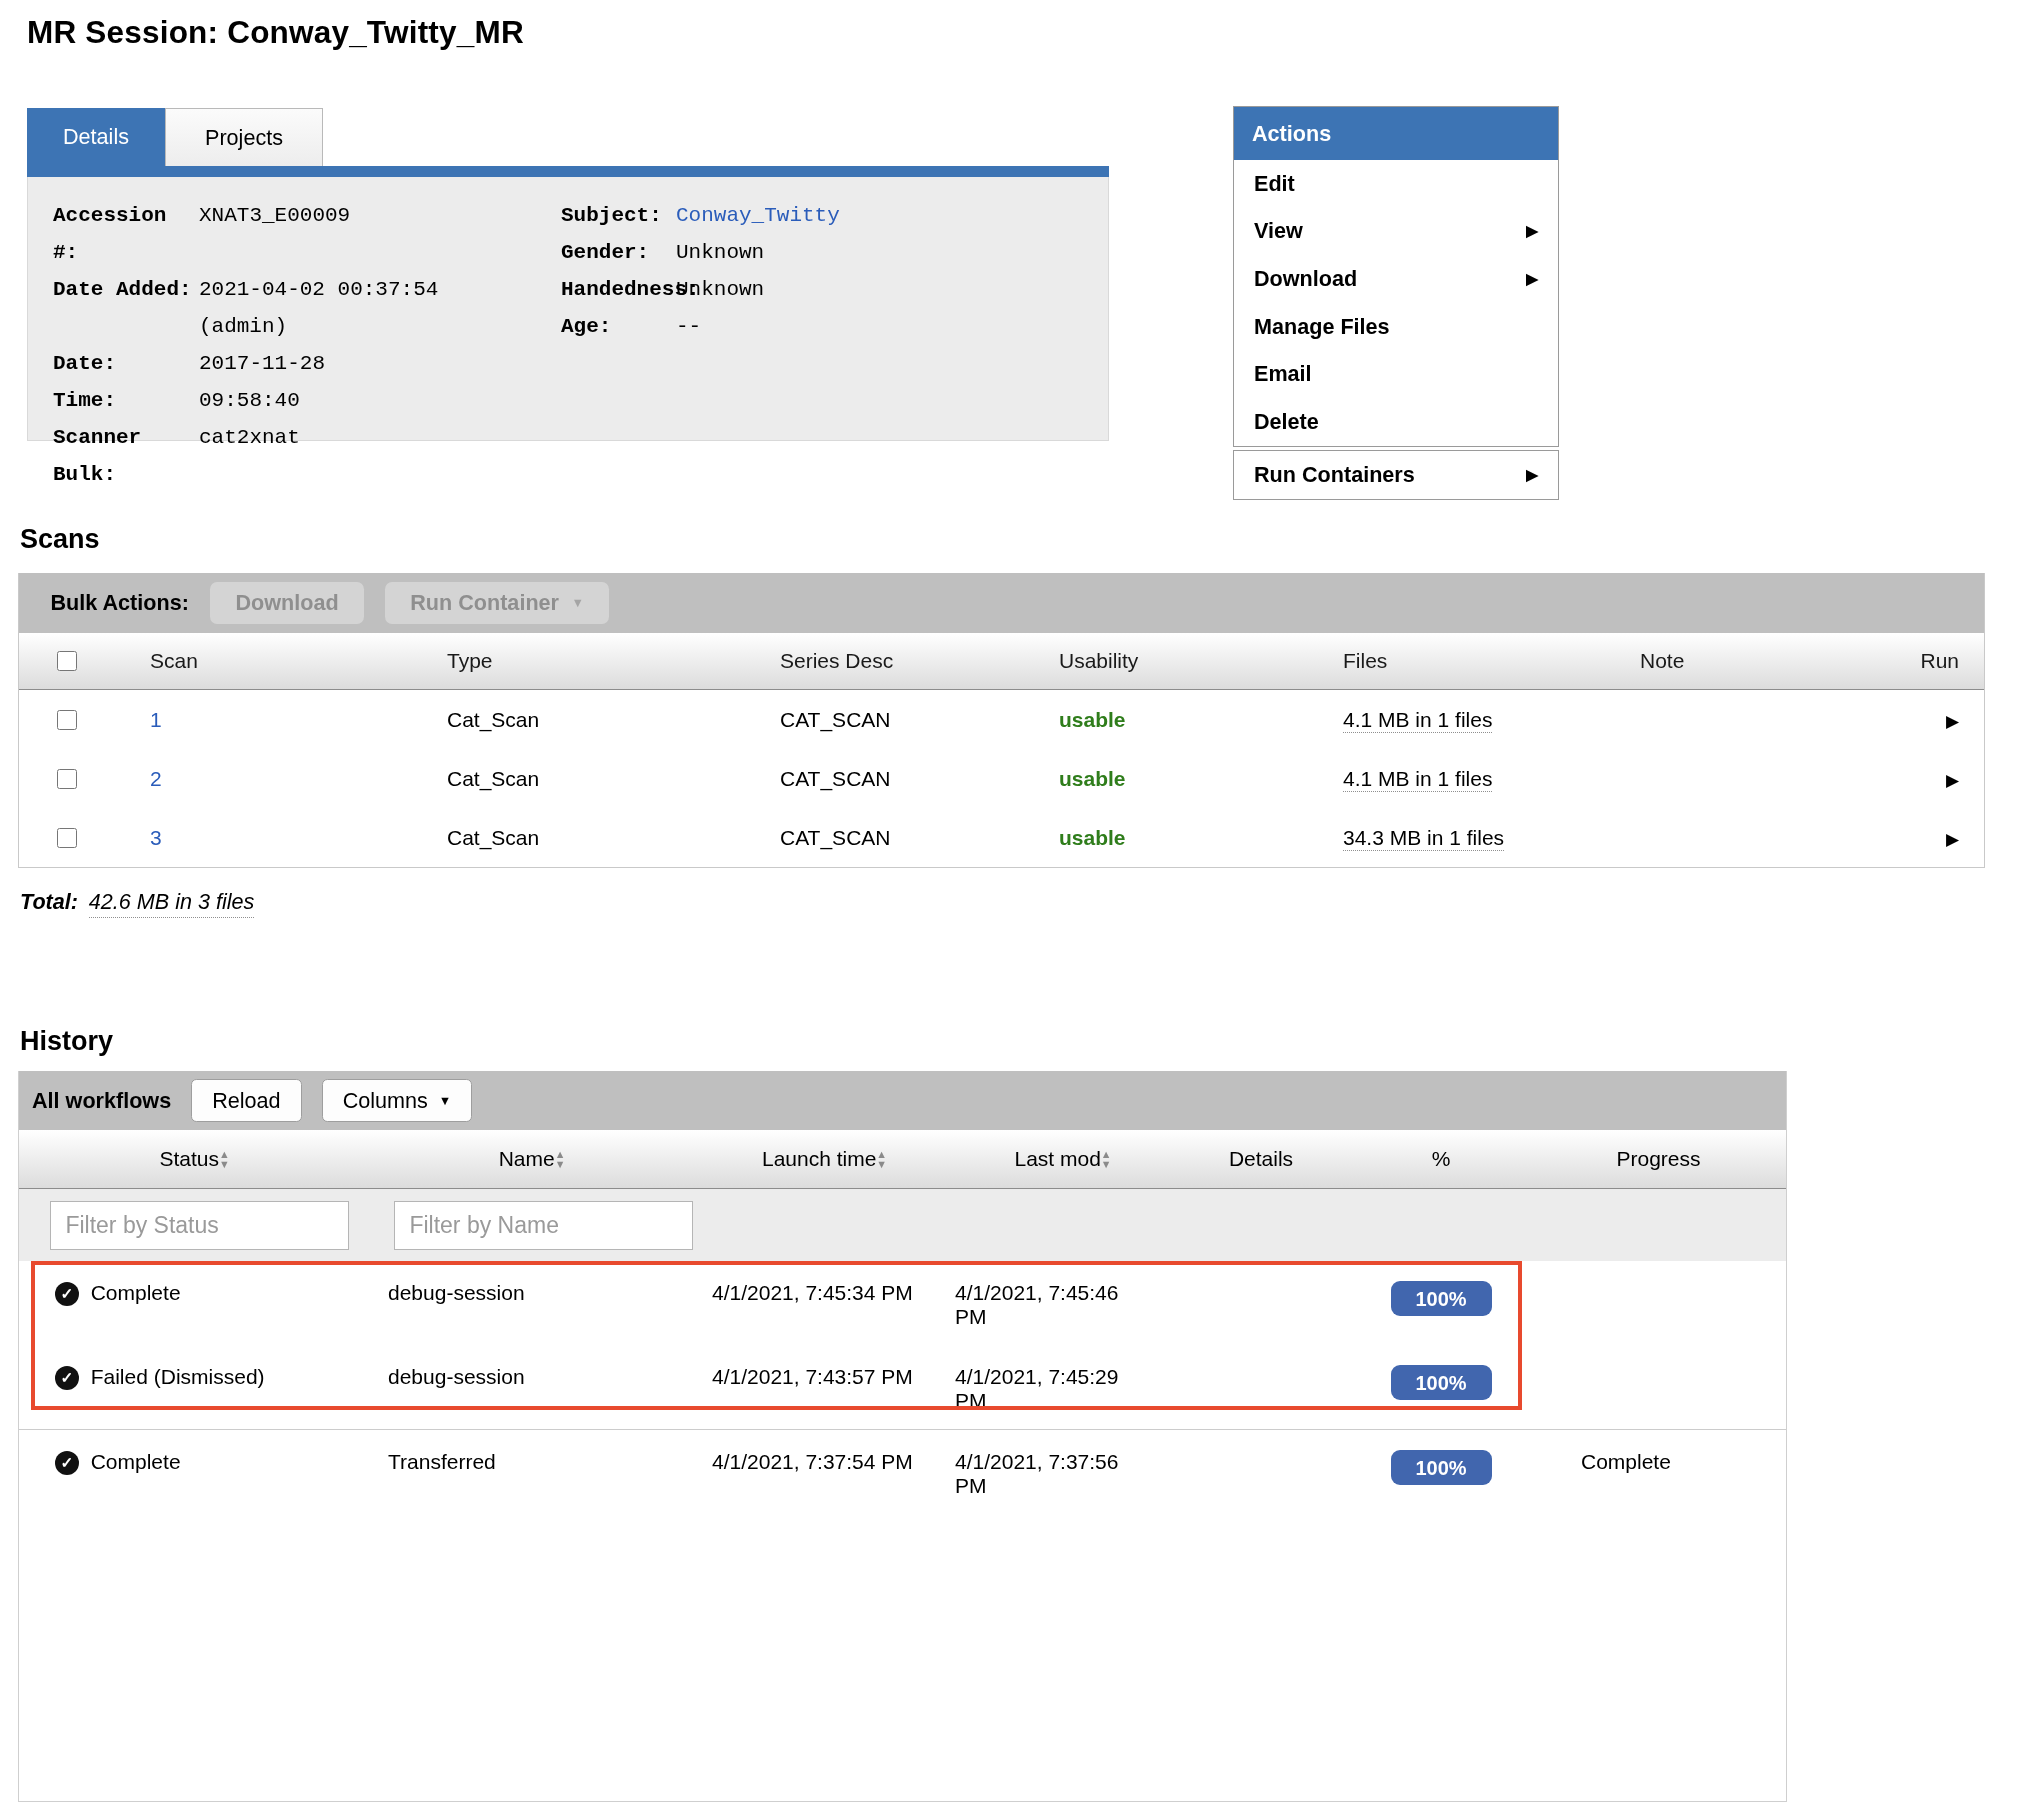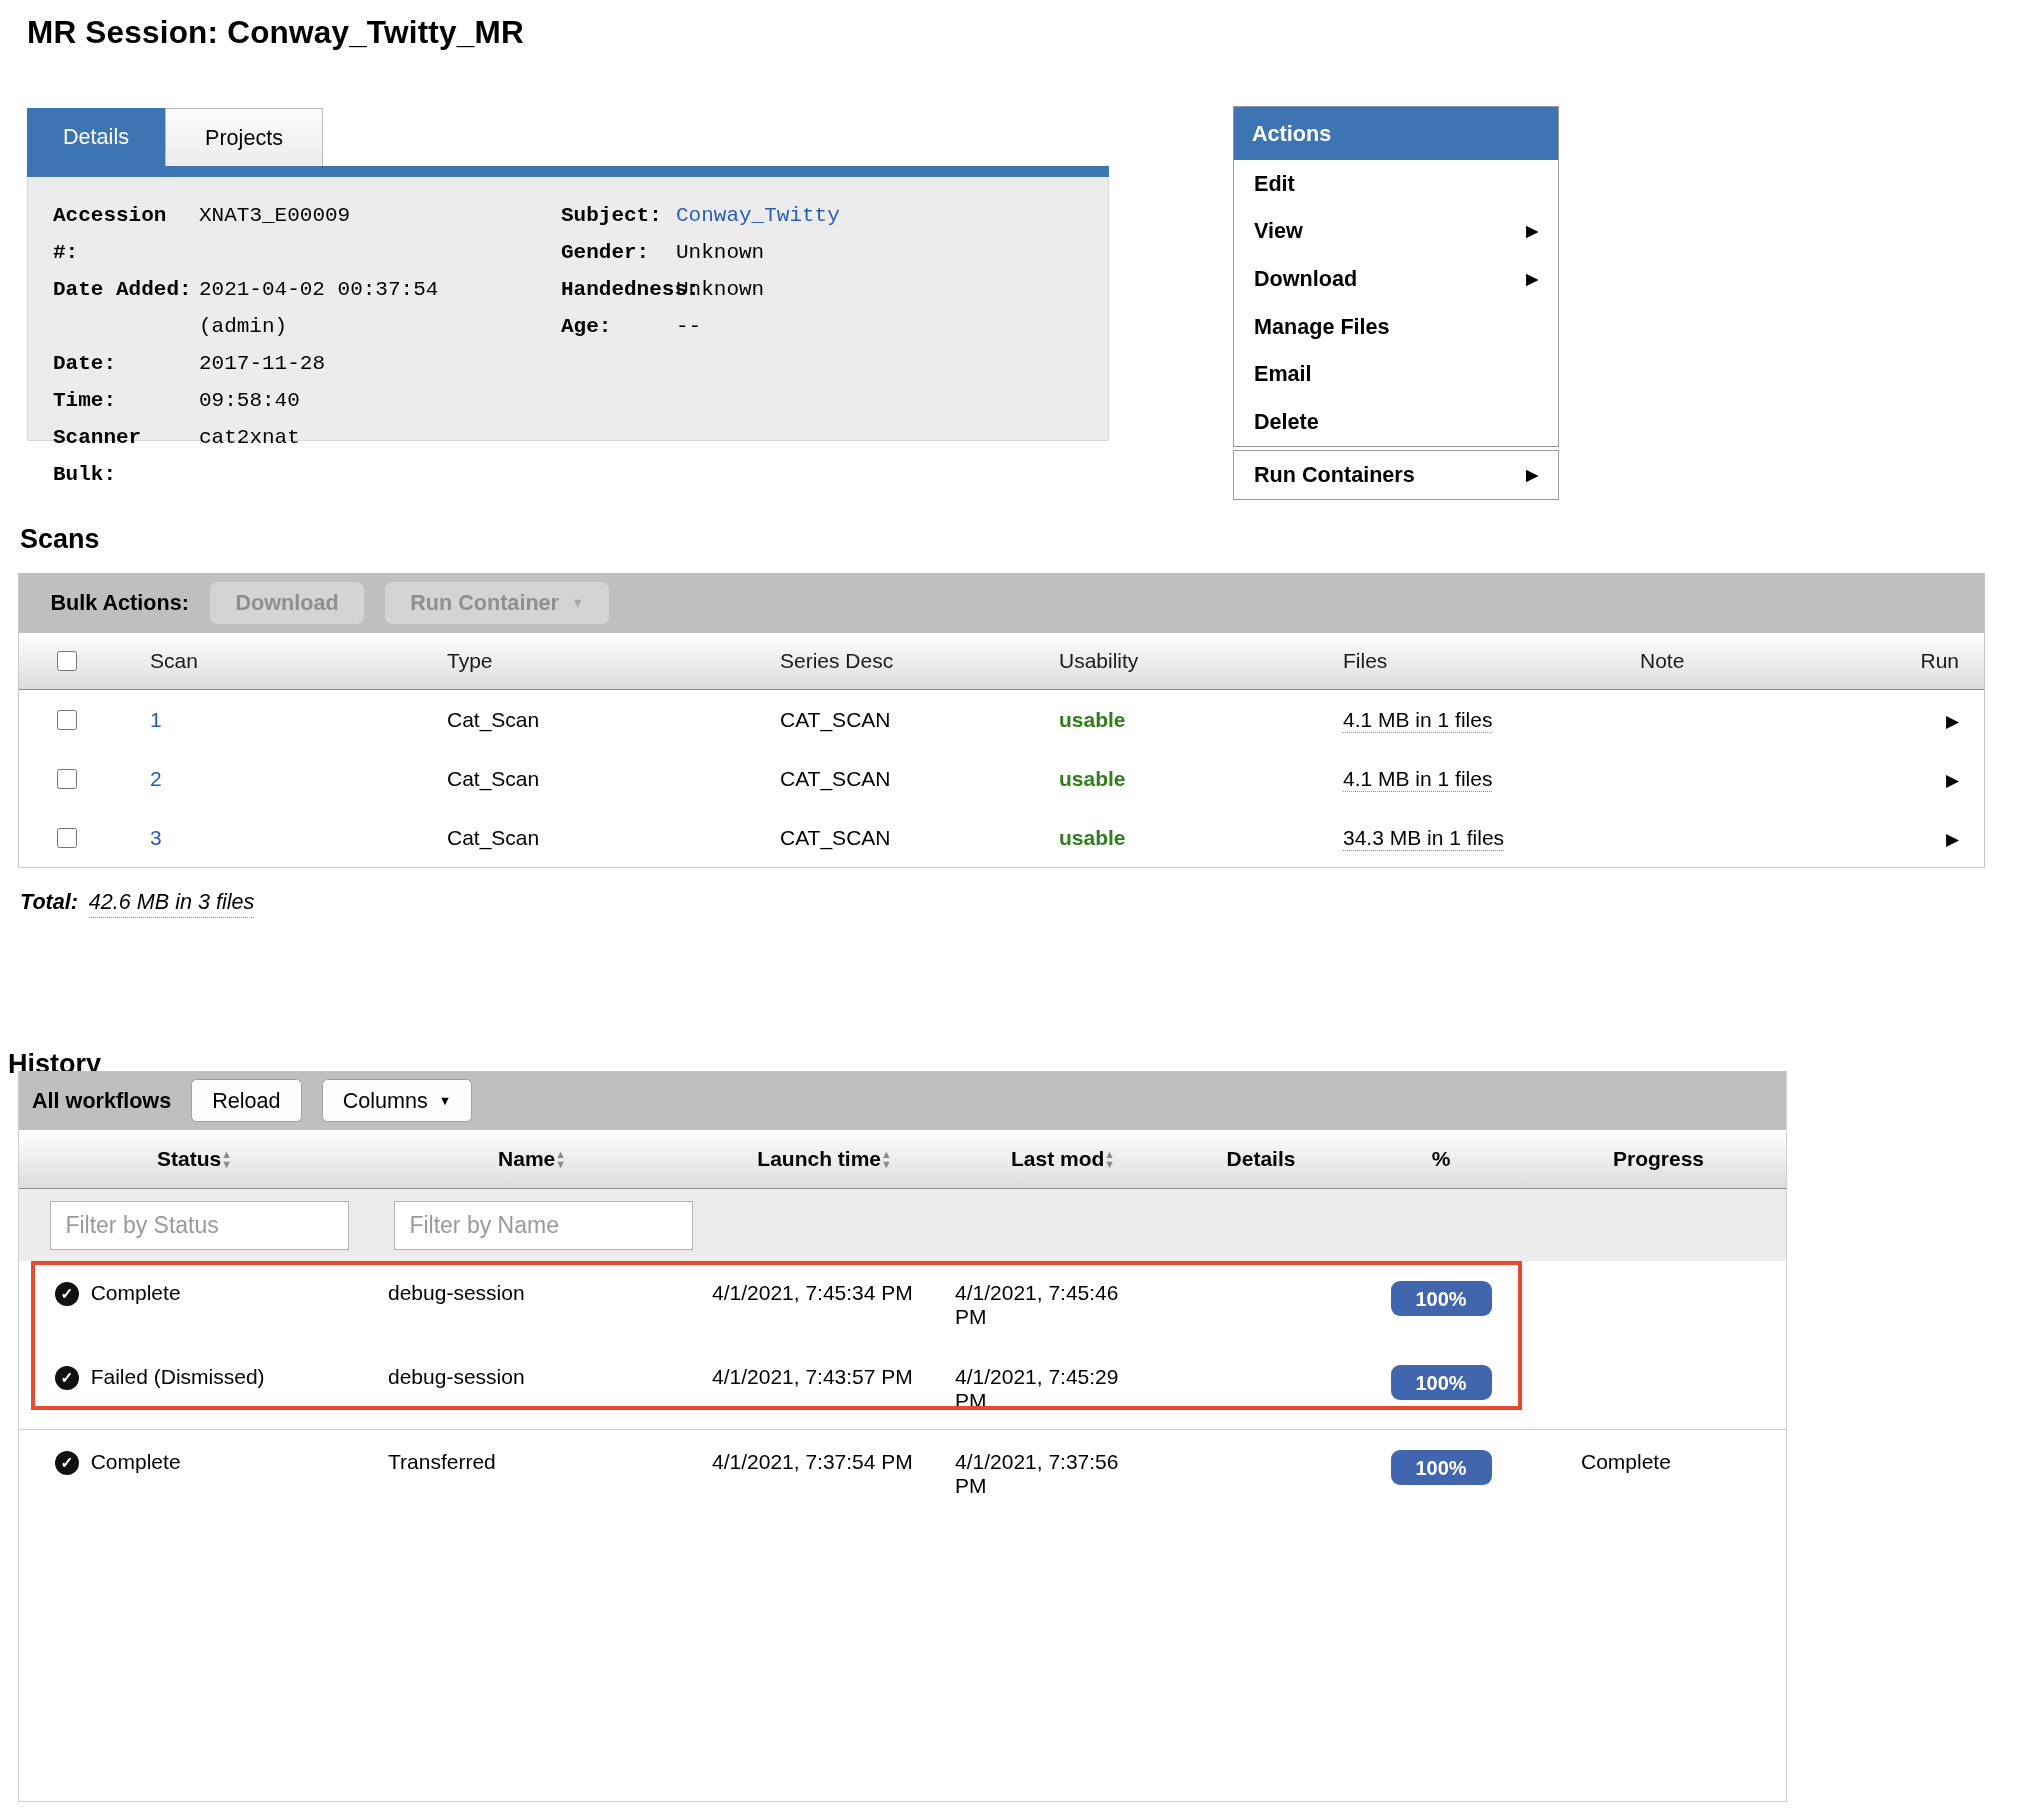--- a/index.html
+++ b/index.html
@@ -56,21 +56,21 @@
   .action-item {
     display:flex; align-items:center; justify-content:space-between;
     padding:10.8px 20px; font-size:21.6px; font-weight:bold; background:#fff; cursor:pointer;
   }
   .submenu-arrow { font-size:15.3px; color:#000; }
   .actions-footer { border:0.9px solid #9a9a9a; background:#fff; margin-top:3.6px; }
 
   
   .section-heading { position:absolute; font-size:27px; font-weight:bold; }
   .scans-heading   { left:20px; top:524px; }
-  .history-heading { left:8px; top:1026px;margin-top:23px; }
+  .history-heading { left:20px; top:1026px; }
 
   
   .scans-panel {
     position:absolute; left:18px; top:573px; width:1967px;
     border:0.9px solid #c9c9c9; border-top:none; background:#fff;
   }
   .bulk-bar {
     height:60px; background:#bfbfbf; display:flex; align-items:center;
   }
   .bulk-label { font-weight:bold; font-size:21.6px; margin-left:31.5px; }
@@ -126,21 +126,21 @@
     background:linear-gradient(180deg,#ffffff 0%,#dcdcdc 100%);
     border-bottom:1.8px solid #8c8c8c; font-size:21px;
   }
   .hcol-status  { width:351px; }
   .hcol-name    { width:324px; }
   .hcol-launch  { width:261px; }
   .hcol-lastmod { width:216px; }
   .hcol-details { width:180px; }
   .hcol-pct     { width:180px; }
   .hcol-prog    { flex:1; }
-  .hist-head > div { display:flex; align-items:center; justify-content:center; cursor:default;font-weight:bold; }
+  .hist-head > div { display:flex; align-items:center; justify-content:center; cursor:default; }
   .sort-stack { display:inline-flex; flex-direction:column; line-height:10px; font-size:10.8px; color:#8a8a8a; }
   .filter-row { height:72px; background:#ececec; display:flex; align-items:center; }
   .filter-input {
     width:299px; height:49px; background:#fff; border:0.9px solid #b5b5b5;
     font-size:23px; padding:0 14.4px; color:#333; font-family:inherit;
   }
   .filter-input::placeholder { color:#9a9a9a; }
   .filter-input.f-status { margin-left:31px; }
   .filter-input.f-name   { margin-left:45px; }
   .hist-rows { position:relative; }

